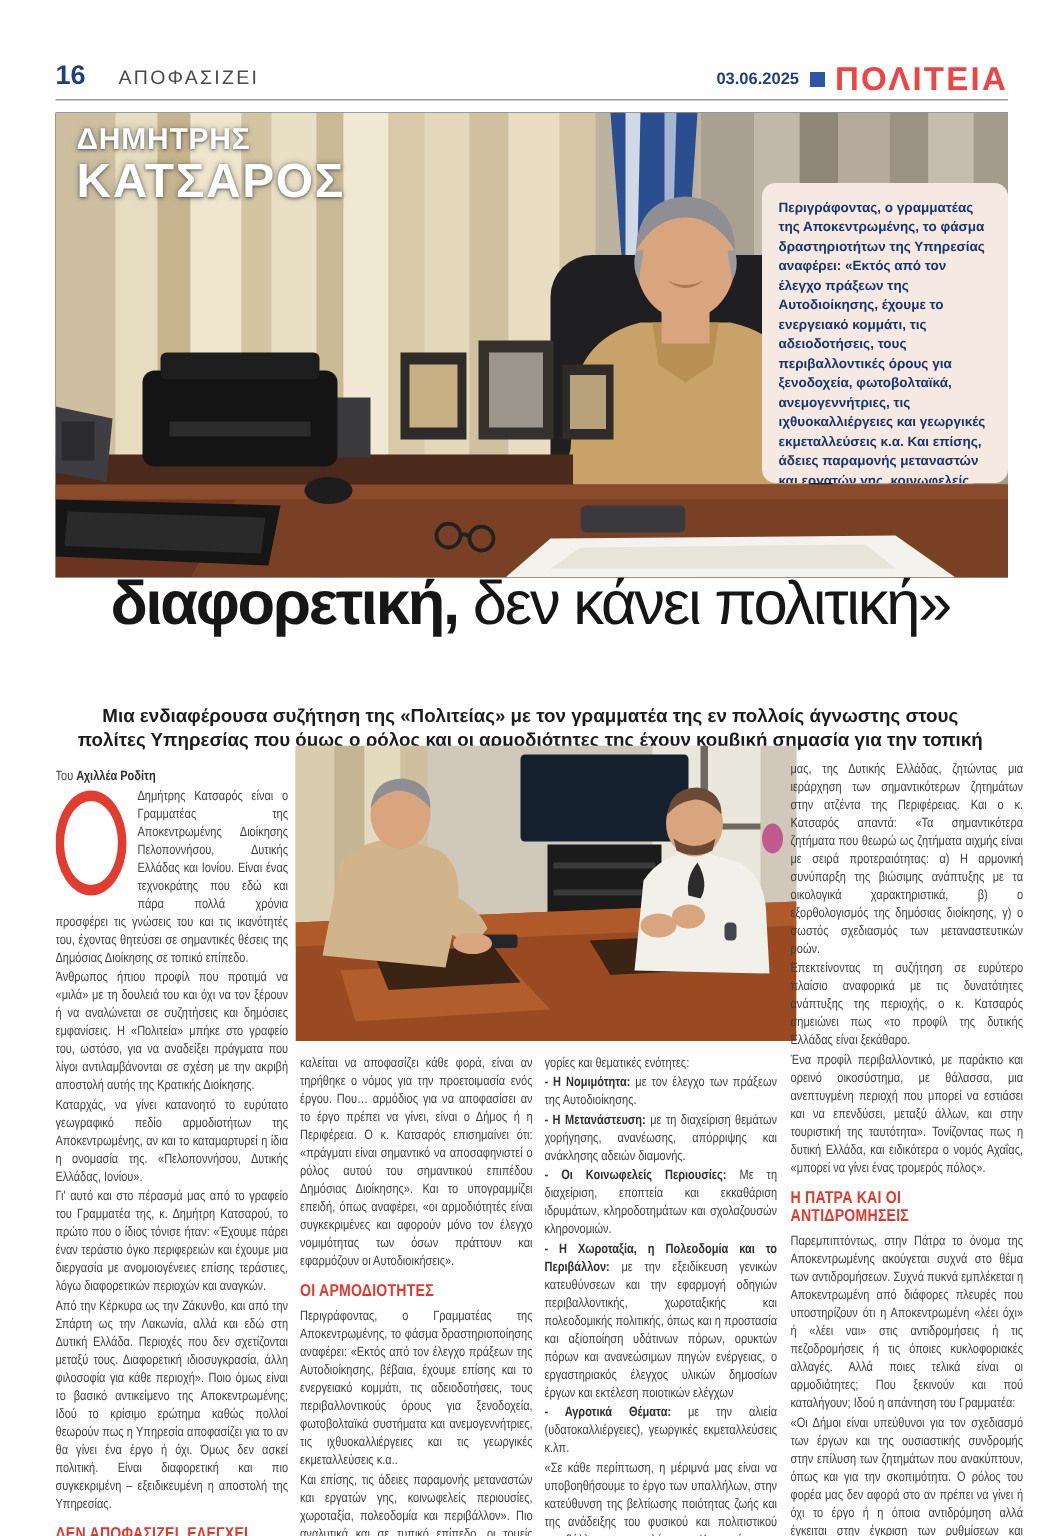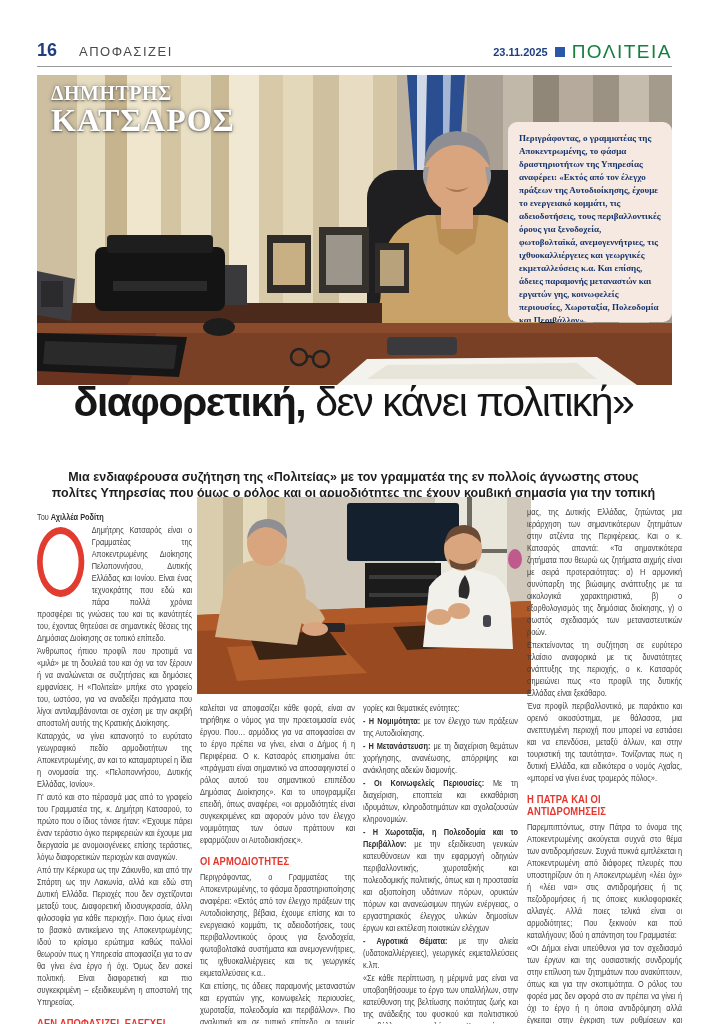--- a/index.html
+++ b/index.html
@@ -6,23 +6,23 @@
   body{width:707px;height:1024px;background:#ffffff;position:relative;overflow:hidden;
        font-family:"Liberation Sans",sans-serif;color:#3f3f3f;}
   
   .pageheader{position:absolute;left:37px;right:35px;top:40px;height:22px;
     display:flex;align-items:baseline;border-bottom:1px solid #9a9a9a;padding-bottom:4px;text-align:center;}
   .pagenum{font-size:18px;font-weight:800;color:#1e3f7f;}
   .section{font-size:13px;color:#4a4a4a;letter-spacing:1.5px;margin-left:22px;}
   .hright{margin-left:auto;display:flex;align-items:center;gap:7px;}
   .hdate{font-size:11px;font-weight:700;color:#1e3f7f;}
   .hsq{width:10px;height:10px;background:#2b57a8;display:inline-block;}
-  .masthead{font-size:19px;color:#15803d;letter-spacing:1.5px;font-weight:400;}
-  
-  .hero{position:absolute;left:37px;top:75px;width:635px;height:310px;overflow:hidden;background:#0f172a;font-family:Liberation Serif, serif;}
+  .masthead{font-size:22px;color:#ef4444;letter-spacing:1.5px;font-weight:700;}
+  
+  .hero{position:absolute;left:37px;top:75px;width:635px;height:310px;overflow:hidden;background:#0f172a;}
   .hero svg{display:block;}
   .heroname{position:absolute;left:14px;top:8px;color:#fff;line-height:1.05;
     text-shadow:0 1px 2px rgba(80,80,80,.85),0 0 4px rgba(90,90,90,.6);}
   .heroname .n1{font-size:20px;font-weight:800;letter-spacing:.5px;}
   .heroname .n2{font-size:32px;font-weight:800;letter-spacing:1px;}
   .quotebox{position:absolute;left:471px;top:47px;width:164px;height:200px;
     background:#f6e9e1;border-radius:9px;padding:10px 11px;box-sizing:border-box;overflow:hidden;}
   .quotebox p{margin:0;font-size:9px;line-height:13px;font-weight:700;color:#17356d;text-align:left;}
   
   .headline{position:absolute;left:0;top:381px;width:707px;text-align:center;
@@ -45,21 +45,21 @@
     margin:3px 9px 2px 0;box-sizing:border-box;}
   .meetphoto{position:absolute;left:160px;top:0;width:334px;height:197px;overflow:hidden;background:#cfc8bb;}
 </style>
 </head>
 <body>
 
 <div class="pageheader">
   <span class="pagenum">16</span>
   <span class="section">ΑΠΟΦΑΣΙΖΕΙ</span>
   <span class="hright">
-    <span class="hdate">23.11.2025</span>
+    <span class="hdate">03.06.2025</span>
     <span class="hsq"></span>
     <span class="masthead">ΠΟΛΙΤΕΙΑ</span>
   </span>
 </div>
 
 <div class="hero">
   <svg width="635" height="310" viewBox="0 0 635 310">
 
     <g>
       <rect x="0" y="0" width="635" height="310" fill="#d8cdb2"></rect>

